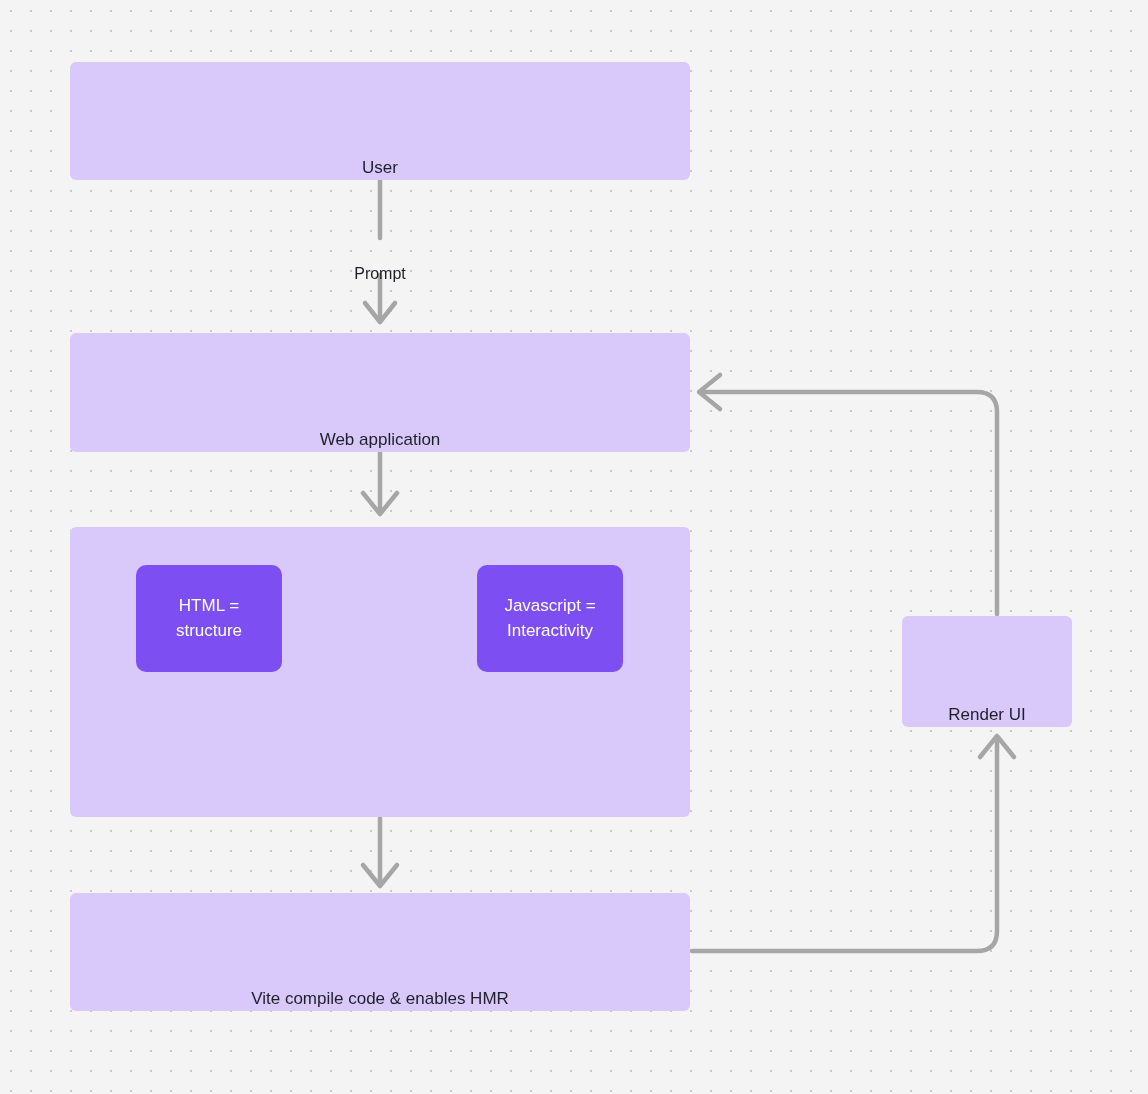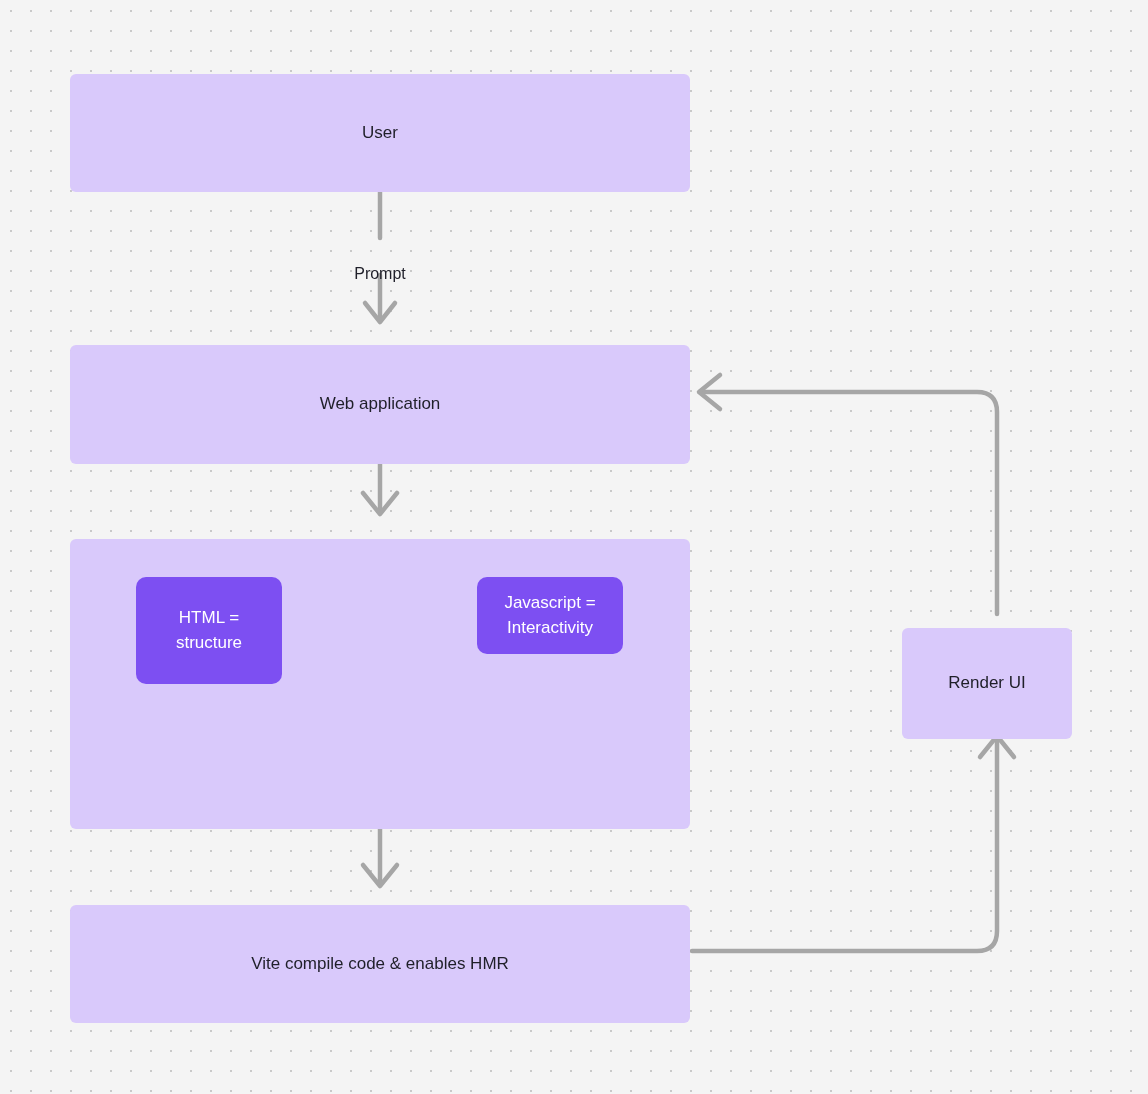--- a/index.html
+++ b/index.html
@@ -26,27 +26,26 @@
     width: 1148px;
     height: 1094px;
     pointer-events: none;
   }
   .node {
     position: absolute;
     box-sizing: border-box;
     border-radius: 6px;
     background: #d9c9fb;
     display: flex;
-    align-items: center;
+    align-items: flex-end;
     justify-content: center;
     color: #1f1f29;
     font-size: 17px;
     line-height: 1.35;
     text-align: center;
-    margin-top: 12px;
   }
   .node-label {
     display: block;
     padding: 0 10px;
   }
   .group-node {
     display: block;
   }
   .group-title {
     position: absolute;
@@ -132,21 +131,21 @@
   <div class="node group-node" style="left:70px; top:527px; width:620px; height:290px;">
 
     <div class="chip" style="left:66px; top:38px; width:146px; height:107px;">
       <span class="chip-label">
         <span>HTML =</span><br>
         <span>structure</span>
       </span>
     </div>
 
 
-    <div class="chip" style="left:407px; top:38px; width:146px; height:77px;">
+    <div class="chip" style="left:407px; top:38px; width:146px; height:107px;">
       <span class="chip-label">
         <span>Javascript =</span><br>
         <span>Interactivity</span>
       </span>
     </div>
 
   </div>
 
   <div class="node" style="left:70px; top:893px; width:620px; height:118px;">
     <span class="node-label">Vite compile code &amp; enables HMR</span>

